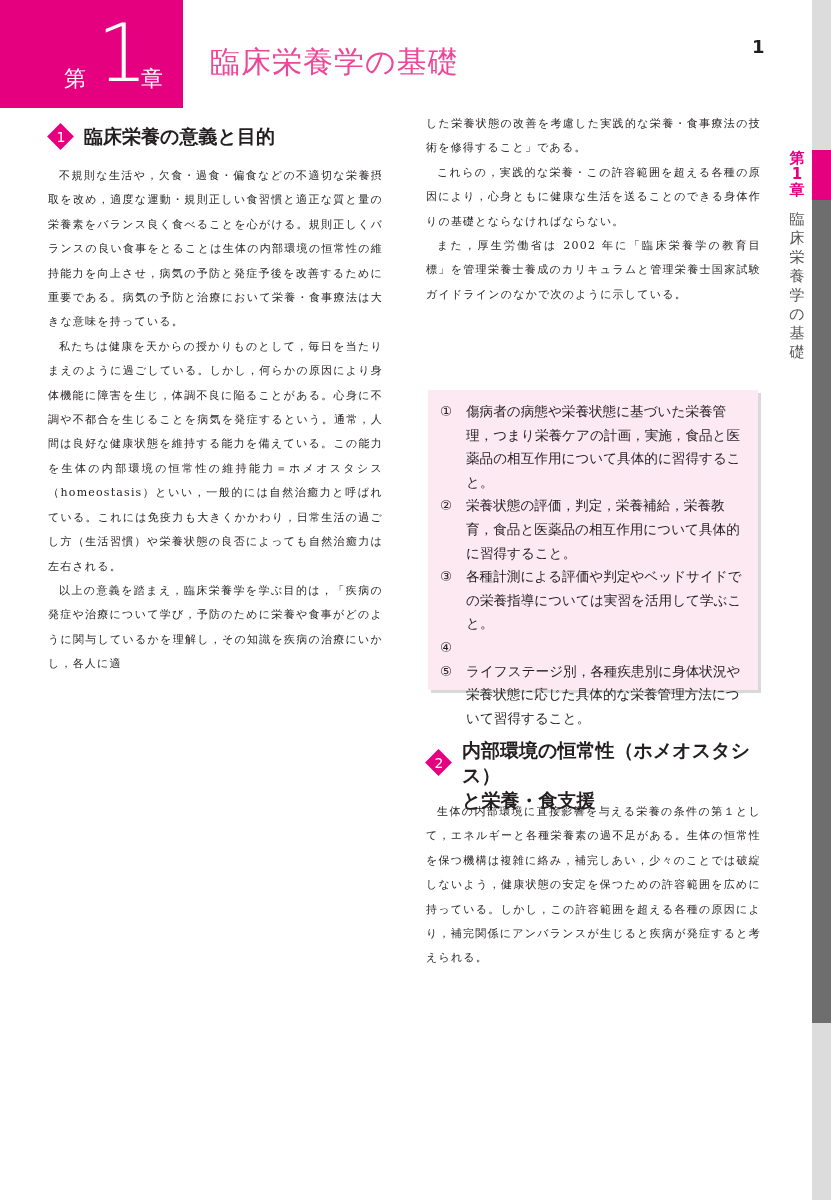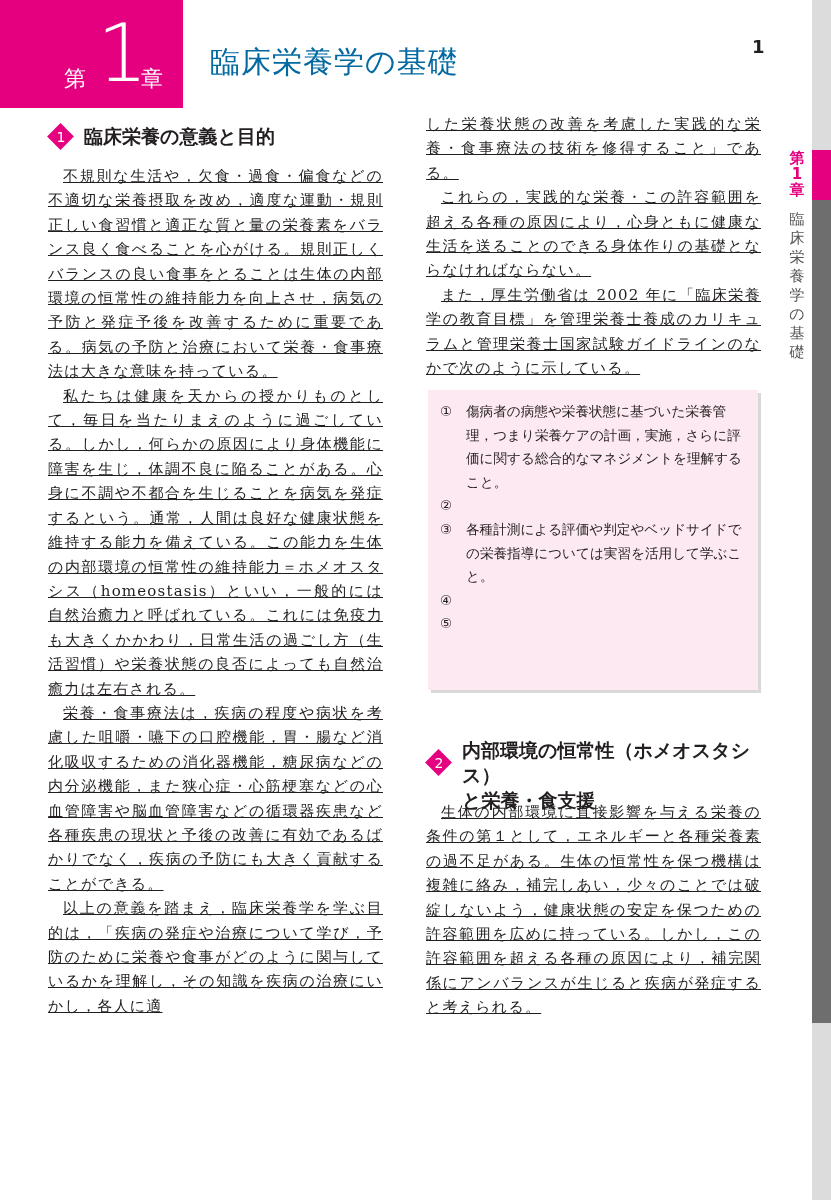--- a/index.html
+++ b/index.html
@@ -11,36 +11,36 @@
   .chapter-box {
     position: absolute; left: 0; top: 0; width: 183px; height: 108px;
     background: #e4007f; color: #fff;
     font-family: "DejaVu Sans", "Liberation Sans", sans-serif;
   }
   .chapter-box .dai { position: absolute; left: 64px; top: 64px; font-size: 22px; }
   .chapter-box .num { position: absolute; left: 97px; top: 14px; font-size: 80px; font-weight: 300; line-height: 1; }
   .chapter-box .sho { position: absolute; left: 141px; top: 64px; font-size: 22px; }
   .chapter-title {
     position: absolute; left: 210px; top: 42px; font-size: 30px; font-weight: 500;
-    font-family: "DejaVu Sans", "Liberation Sans", sans-serif; letter-spacing: 1px; color: #0369a1;
+    font-family: "DejaVu Sans", "Liberation Sans", sans-serif; letter-spacing: 1px; color: #ec4899;
   }
   .page-number {
     position: absolute; left: 752px; top: 36px; font-size: 18px; font-weight: bold;
     font-family: "DejaVu Sans", "Liberation Sans", sans-serif;
   }
   .side-bar { position: absolute; left: 812px; top: 0; width: 19px; height: 1200px; background: #dcdcdc; }
   .side-bar .pink { position: absolute; left: 0; top: 150px; width: 19px; height: 50px; background: #e4007f; }
   .side-bar .dark { position: absolute; left: 0; top: 200px; width: 19px; height: 823px; background: #6e6e6e; }
   .side-label {
     position: absolute; left: 786px; top: 150px; width: 22px; text-align: center;
     font-family: "DejaVu Sans", "Liberation Sans", sans-serif;
   }
   .side-label .ch { color: #e4007f; font-weight: bold; font-size: 15px; line-height: 16px; }
   .side-label .ttl { color: #555; font-size: 15px; line-height: 19px; margin-top: 12px; }
-  .col { position: absolute; font-size: 15px; line-height: 24.4px; letter-spacing: 1.2px; text-align: justify; text-decoration: underline; }
+  .col { position: absolute; font-size: 11px; line-height: 24.4px; letter-spacing: 1.2px; text-align: justify; }
   .col-left { left: 48px; top: 164px; width: 335px; }
   .col-right { left: 426px; top: 112px; width: 335px; }
   .col p { margin: 0; text-indent: 1em; }
   .col p.cont { text-indent: 0; }
   .section-head { display: flex; align-items: flex-start; font-size: 19px; font-weight: bold; line-height: 25px; }
   .diamond-wrap { position: relative; width: 26px; height: 26px; flex: 0 0 26px; margin-right: 10px; }
   .diamond { position: absolute; left: 3px; top: 3px; width: 19px; height: 19px; background: #e4007f; transform: rotate(45deg); }
   .diamond-num { position: absolute; left: 0; top: 0; width: 26px; height: 26px; text-align: center; line-height: 26px;
     color: #fff; font-size: 14px; font-weight: normal; font-family: "DejaVu Sans", "Liberation Sans", sans-serif; }
   .sec1 { position: absolute; left: 48px; top: 124px; }
@@ -92,47 +92,48 @@
   <span class="diamond-wrap">
     <span class="diamond"></span>
     <span class="diamond-num">1</span>
   </span>
   <span>臨床栄養の意義と目的</span>
 </div>
 
 <div class="col col-left">
   <p>不規則な生活や，欠食・過食・偏食などの不適切な栄養摂取を改め，適度な運動・規則正しい食習慣と適正な質と量の栄養素をバランス良く食べることを心がける。規則正しくバランスの良い食事をとることは生体の内部環境の恒常性の維持能力を向上させ，病気の予防と発症予後を改善するために重要である。病気の予防と治療において栄養・食事療法は大きな意味を持っている。</p>
   <p>私たちは健康を天からの授かりものとして，毎日を当たりまえのように過ごしている。しかし，何らかの原因により身体機能に障害を生じ，体調不良に陥ることがある。心身に不調や不都合を生じることを病気を発症するという。通常，人間は良好な健康状態を維持する能力を備えている。この能力を生体の内部環境の恒常性の維持能力＝ホメオスタシス（homeostasis）といい，一般的には自然治癒力と呼ばれている。これには免疫力も大きくかかわり，日常生活の過ごし方（生活習慣）や栄養状態の良否によっても自然治癒力は左右される。</p>
-  <p>栄養・食事療法は，疾病の程度や病状を考慮した咀嚼・嚥下の口腔機能，胃・腸など消化吸収するための消化器機能，糖尿病などの内分泌機能，また狭心症・心筋梗塞などの心血管障害や脳血管障害などの循環器疾患など各種疾患の現状と予後の改善に有効であるばかりでなく，疾病の予防にも大きく貢献することができる。</p>
   <p>以上の意義を踏まえ，臨床栄養学を学ぶ目的は，「疾病の発症や治療について学び，予防のために栄養や食事がどのように関与しているかを理解し，その知識を疾病の治療にいかし，各人に適</p>
 </div>
 
 <div class="col col-right">
   <p class="cont">した栄養状態の改善を考慮した実践的な栄養・食事療法の技術を修得すること」である。</p>
   <p>これらの，実践的な栄養・この許容範囲を超える各種の原因により，心身ともに健康な生活を送ることのできる身体作りの基礎とならなければならない。</p>
   <p>また，厚生労働省は 2002 年に「臨床栄養学の教育目標」を管理栄養士養成のカリキュラムと管理栄養士国家試験ガイドラインのなかで次のように示している。</p>
 </div>
 
 <div class="goal-box">
   <div class="goal-item">
     <span class="goal-mark">①</span>
-    <span class="goal-text">傷病者の病態や栄養状態に基づいた栄養管理，つまり栄養ケアの計画，実施，さらに評価に関する総合的なマネジメントを理解すること。</span>
+    <span class="goal-text">傷病者の病態や栄養状態に基づいた栄養管理，つまり栄養ケアの計画，実施，食品と医薬品の相互作用について具体的に習得すること。</span>
   </div>
   <div class="goal-item">
     <span class="goal-mark">②</span>
+    <span class="goal-text">栄養状態の評価，判定，栄養補給，栄養教育，食品と医薬品の相互作用について具体的に習得すること。</span>
   </div>
   <div class="goal-item">
     <span class="goal-mark">③</span>
     <span class="goal-text">各種計測による評価や判定やベッドサイドでの栄養指導については実習を活用して学ぶこと。</span>
   </div>
   <div class="goal-item">
     <span class="goal-mark">④</span>
   </div>
   <div class="goal-item">
     <span class="goal-mark">⑤</span>
+    <span class="goal-text">ライフステージ別，各種疾患別に身体状況や栄養状態に応じた具体的な栄養管理方法について習得すること。</span>
   </div>
 </div>
 
 <div class="sec2 section-head">
   <span class="diamond-wrap">
     <span class="diamond"></span>
     <span class="diamond-num">2</span>
   </span>
   <span>
     <span>内部環境の恒常性（ホメオスタシス）</span><br>

